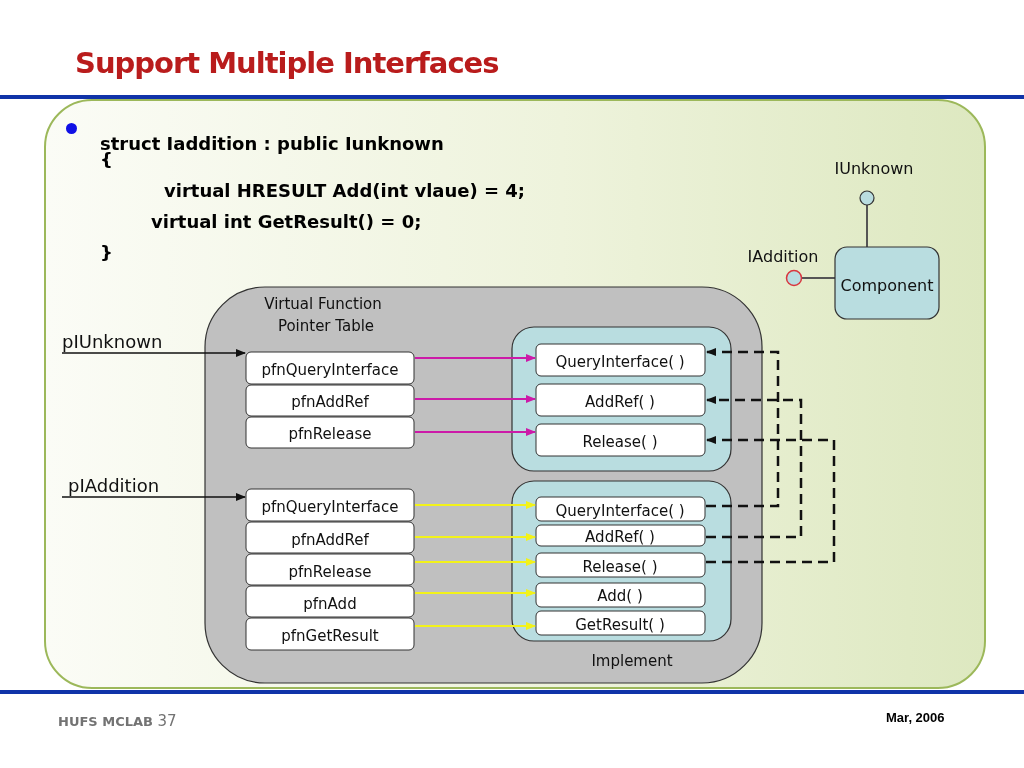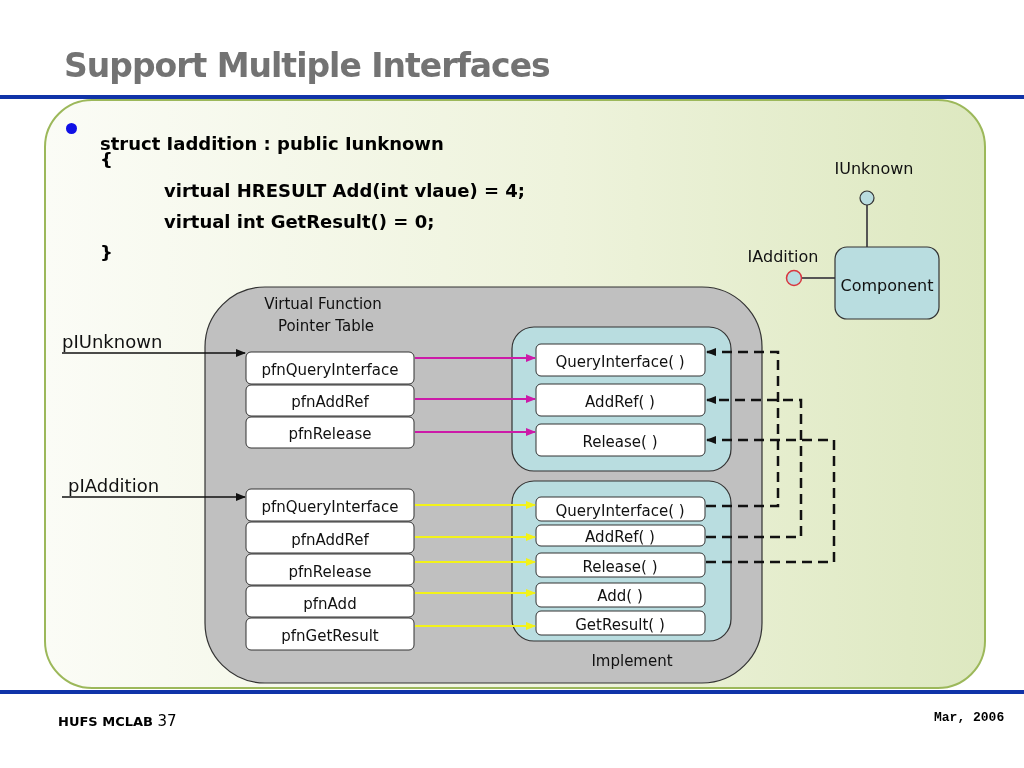--- a/index.html
+++ b/index.html
@@ -1,42 +1,42 @@
 <!DOCTYPE html>
 <html><head>
   <meta charset="utf-8">
   <style>
     html, body { margin: 0; padding: 0; }
     body { width: 1024px; height: 768px; position: relative; background: #ffffff; overflow: hidden; font-family: "DejaVu Sans", sans-serif; }
-    .title { position: absolute; left: 64px; top: 46px; font-family: "DejaVu Sans", sans-serif; font-weight: bold; font-size: 33px; letter-spacing: -1px; color: #737373; }
+    .title { position: absolute; left: 75px; top: 46px; font-family: "DejaVu Sans", sans-serif; font-weight: bold; font-size: 29px; letter-spacing: -1px; color: #b91c1c; }
     .rule { position: absolute; left: 0; width: 1024px; height: 4px; background: #1033a8; }
     .rule.top { top: 95px; }
     .rule.bottom { top: 690px; }
     .panel { position: absolute; left: 44px; top: 99px; width: 942px; height: 590px; box-sizing: border-box; border: 2px solid #9cb85a; border-radius: 48px; background: linear-gradient(90deg, #fbfcf6 0%, #eef3dc 55%, #dde8c0 100%); }
     .bullet { position: absolute; left: 66px; top: 123px; width: 11px; height: 11px; border-radius: 50%; background: #1010e6; }
     .code { position: absolute; font-family: "DejaVu Sans", sans-serif; font-weight: bold; font-size: 18px; color: #000; white-space: pre; }
     svg.diagram { position: absolute; left: 0; top: 0; }
-    .footer-left { position: absolute; left: 58px; top: 712px; font-family: "DejaVu Sans", sans-serif; font-size: 13px; font-weight: bold; color: #000000; }
+    .footer-left { position: absolute; left: 58px; top: 712px; font-family: "DejaVu Sans", sans-serif; font-size: 13px; font-weight: bold; color: #737373; }
     .footer-left .pg { font-weight: normal; font-size: 15px; }
-    .footer-right { position: absolute; left: 886px; top: 710px; font-family: Liberation Mono, monospace; font-size: 13px; font-weight: bold; color: #000; margin-left: 48px; }
+    .footer-right { position: absolute; left: 886px; top: 710px; font-family: Liberation Sans, sans-serif; font-size: 13px; font-weight: bold; color: #000; }
     svg text { font-family: "DejaVu Sans", sans-serif; fill: #111; }
   </style>
 </head>
 <body>
 
 <div class="title">Support Multiple Interfaces</div>
 <div class="rule top"></div>
 
 <div class="panel"></div>
 
 <div class="bullet"></div>
 <div class="code" style="left:100px; top:117px;margin-top:16px;">struct Iaddition : public Iunknown</div>
 <div class="code" style="left:100px; top:149px;">{</div>
 <div class="code" style="left:164px; top:180px;">virtual HRESULT Add(int vlaue) = 4;</div>
-<div class="code" style="left:164px; top:211px;text-align:center;">virtual int GetResult() = 0;</div>
+<div class="code" style="left:151px; top:211px;text-align:center;">virtual int GetResult() = 0;</div>
 <div class="code" style="left:100px; top:242px;">}</div>
 
 <svg class="diagram" width="1024" height="768">
   <defs>
     <marker id="ah-black" markerWidth="10" markerHeight="8" refX="9" refY="4" orient="auto" markerUnits="userSpaceOnUse">
       <path d="M0,0 L10,4 L0,8 z" fill="#111"></path>
     </marker>
     <marker id="ah-mag" markerWidth="10" markerHeight="8" refX="9" refY="4" orient="auto" markerUnits="userSpaceOnUse">
       <path d="M0,0 L10,4 L0,8 z" fill="#cc1aa8"></path>
     </marker>

